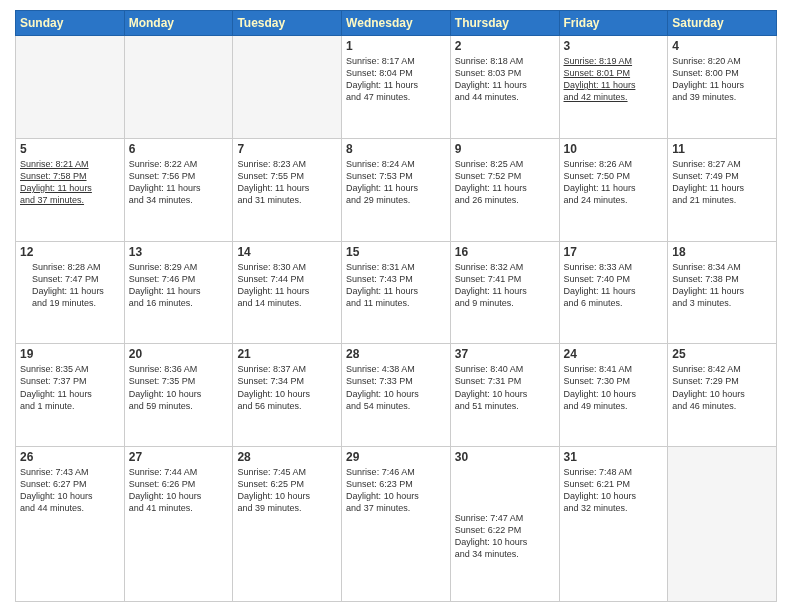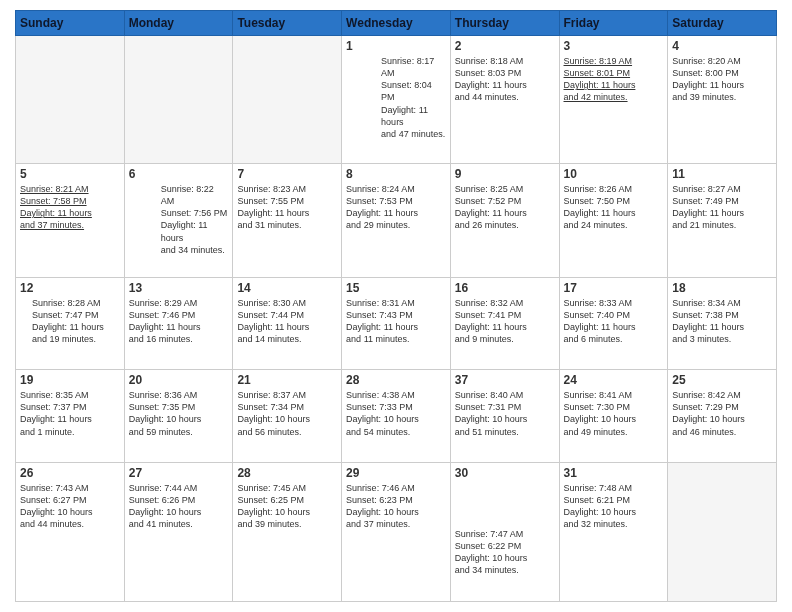--- a/index.html
+++ b/index.html
@@ -50,21 +50,21 @@
     }
     .calendar {
       flex: 1;
       border: 1px solid #ccc;
       border-collapse: collapse;
       width: 100%;
       table-layout: fixed;
     }
     .calendar th {
       background: #2a75c7;
-      color: #0f172a;
+      color: #fef9c3;
       font-size: 12px;
       font-weight: bold;
       padding: 5px 4px;
       text-align: left;
       border: 1px solid #1e60a8;
     }
     .calendar td {
       vertical-align: top;
       border: 1px solid #ccc;
       padding: 3px 4px;
@@ -109,21 +109,21 @@
         <th>Saturday</th>
       </tr>
     </thead>
     <tbody id="calendar-body">
     <tr class="week-row">
           <td class="empty"></td>
           <td class="empty"></td>
           <td class="empty"></td>
           <td>
             <span class="day-number">1</span>
-            <div class="cell-text" style="white-space: pre-line; margin-left: 35px;">Sunrise: 8:17 AM
+            <div class="cell-text" style="white-space: pre-line;">Sunrise: 8:17 AM
 Sunset: 8:04 PM
 Daylight: 11 hours
 and 47 minutes.</div>
           </td>
           <td>
             <span class="day-number">2</span>
             <div class="cell-text" style="white-space: pre-line;">Sunrise: 8:18 AM
 Sunset: 8:03 PM
 Daylight: 11 hours
 and 44 minutes.</div>
@@ -146,21 +146,21 @@
         <tr class="week-row">
           <td>
             <span class="day-number">5</span>
             <div class="cell-text" style="white-space: pre-line; text-decoration: underline;">Sunrise: 8:21 AM
 Sunset: 7:58 PM
 Daylight: 11 hours
 and 37 minutes.</div>
           </td>
           <td>
             <span class="day-number">6</span>
-            <div class="cell-text" style="white-space: pre-line; margin-left: 32px;">Sunrise: 8:22 AM
+            <div class="cell-text" style="white-space: pre-line;">Sunrise: 8:22 AM
 Sunset: 7:56 PM
 Daylight: 11 hours
 and 34 minutes.</div>
           </td>
           <td>
             <span class="day-number">7</span>
             <div class="cell-text" style="white-space: pre-line;">Sunrise: 8:23 AM
 Sunset: 7:55 PM
 Daylight: 11 hours
 and 31 minutes.</div>

